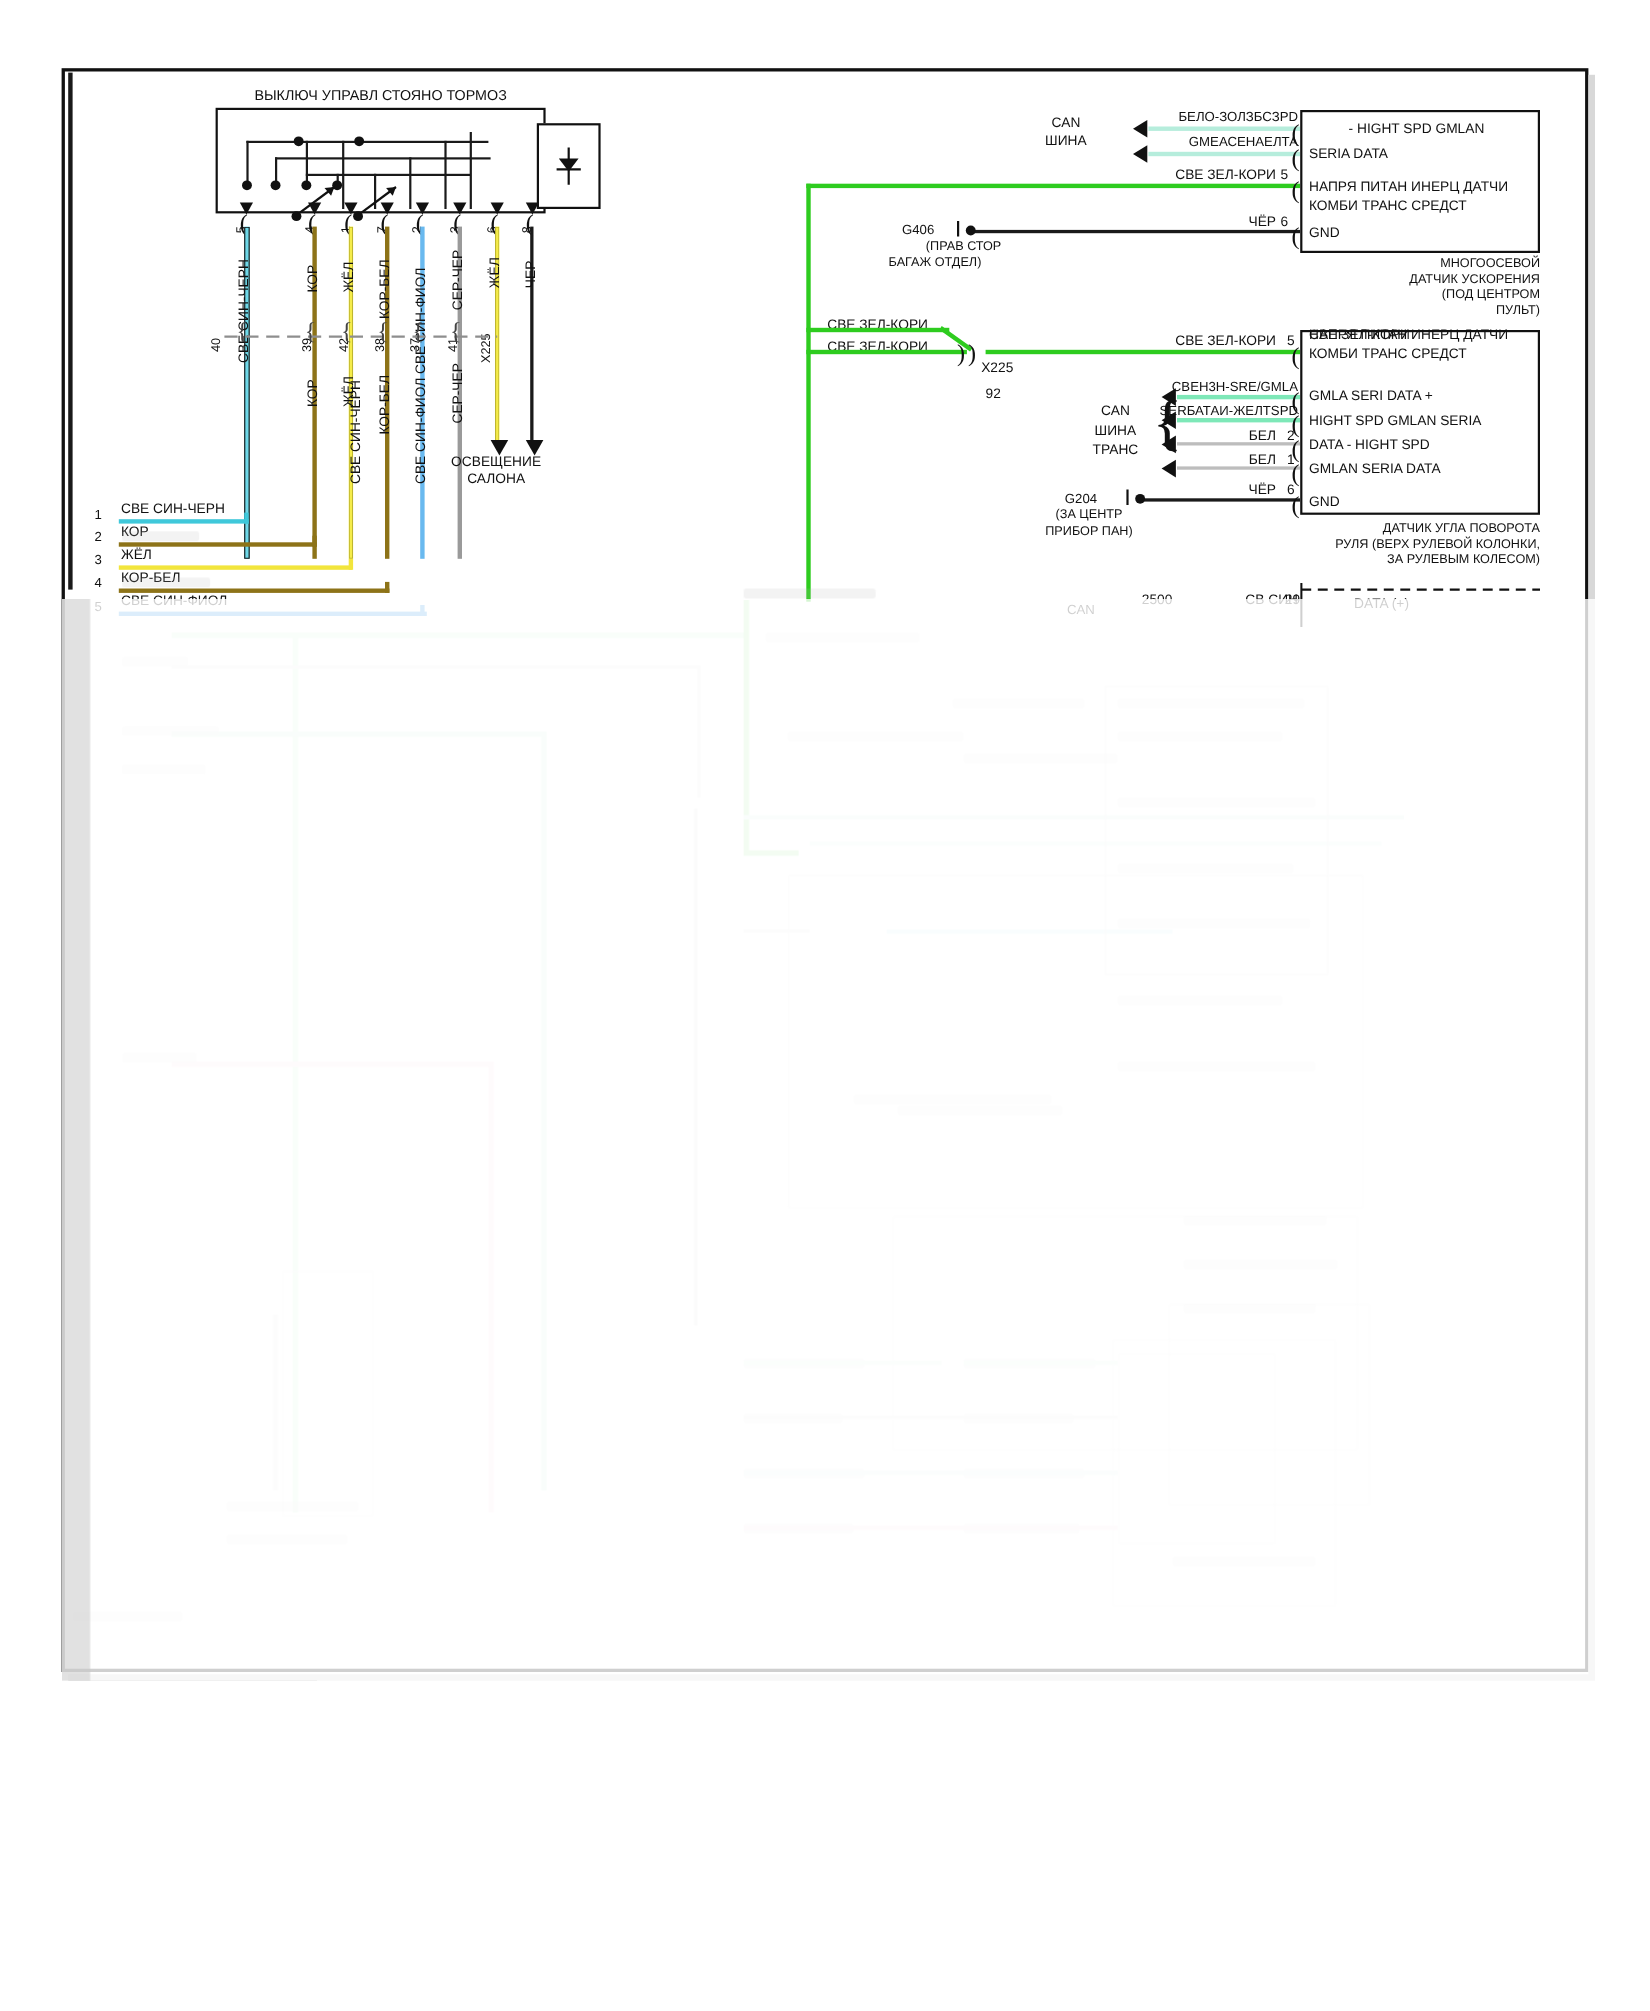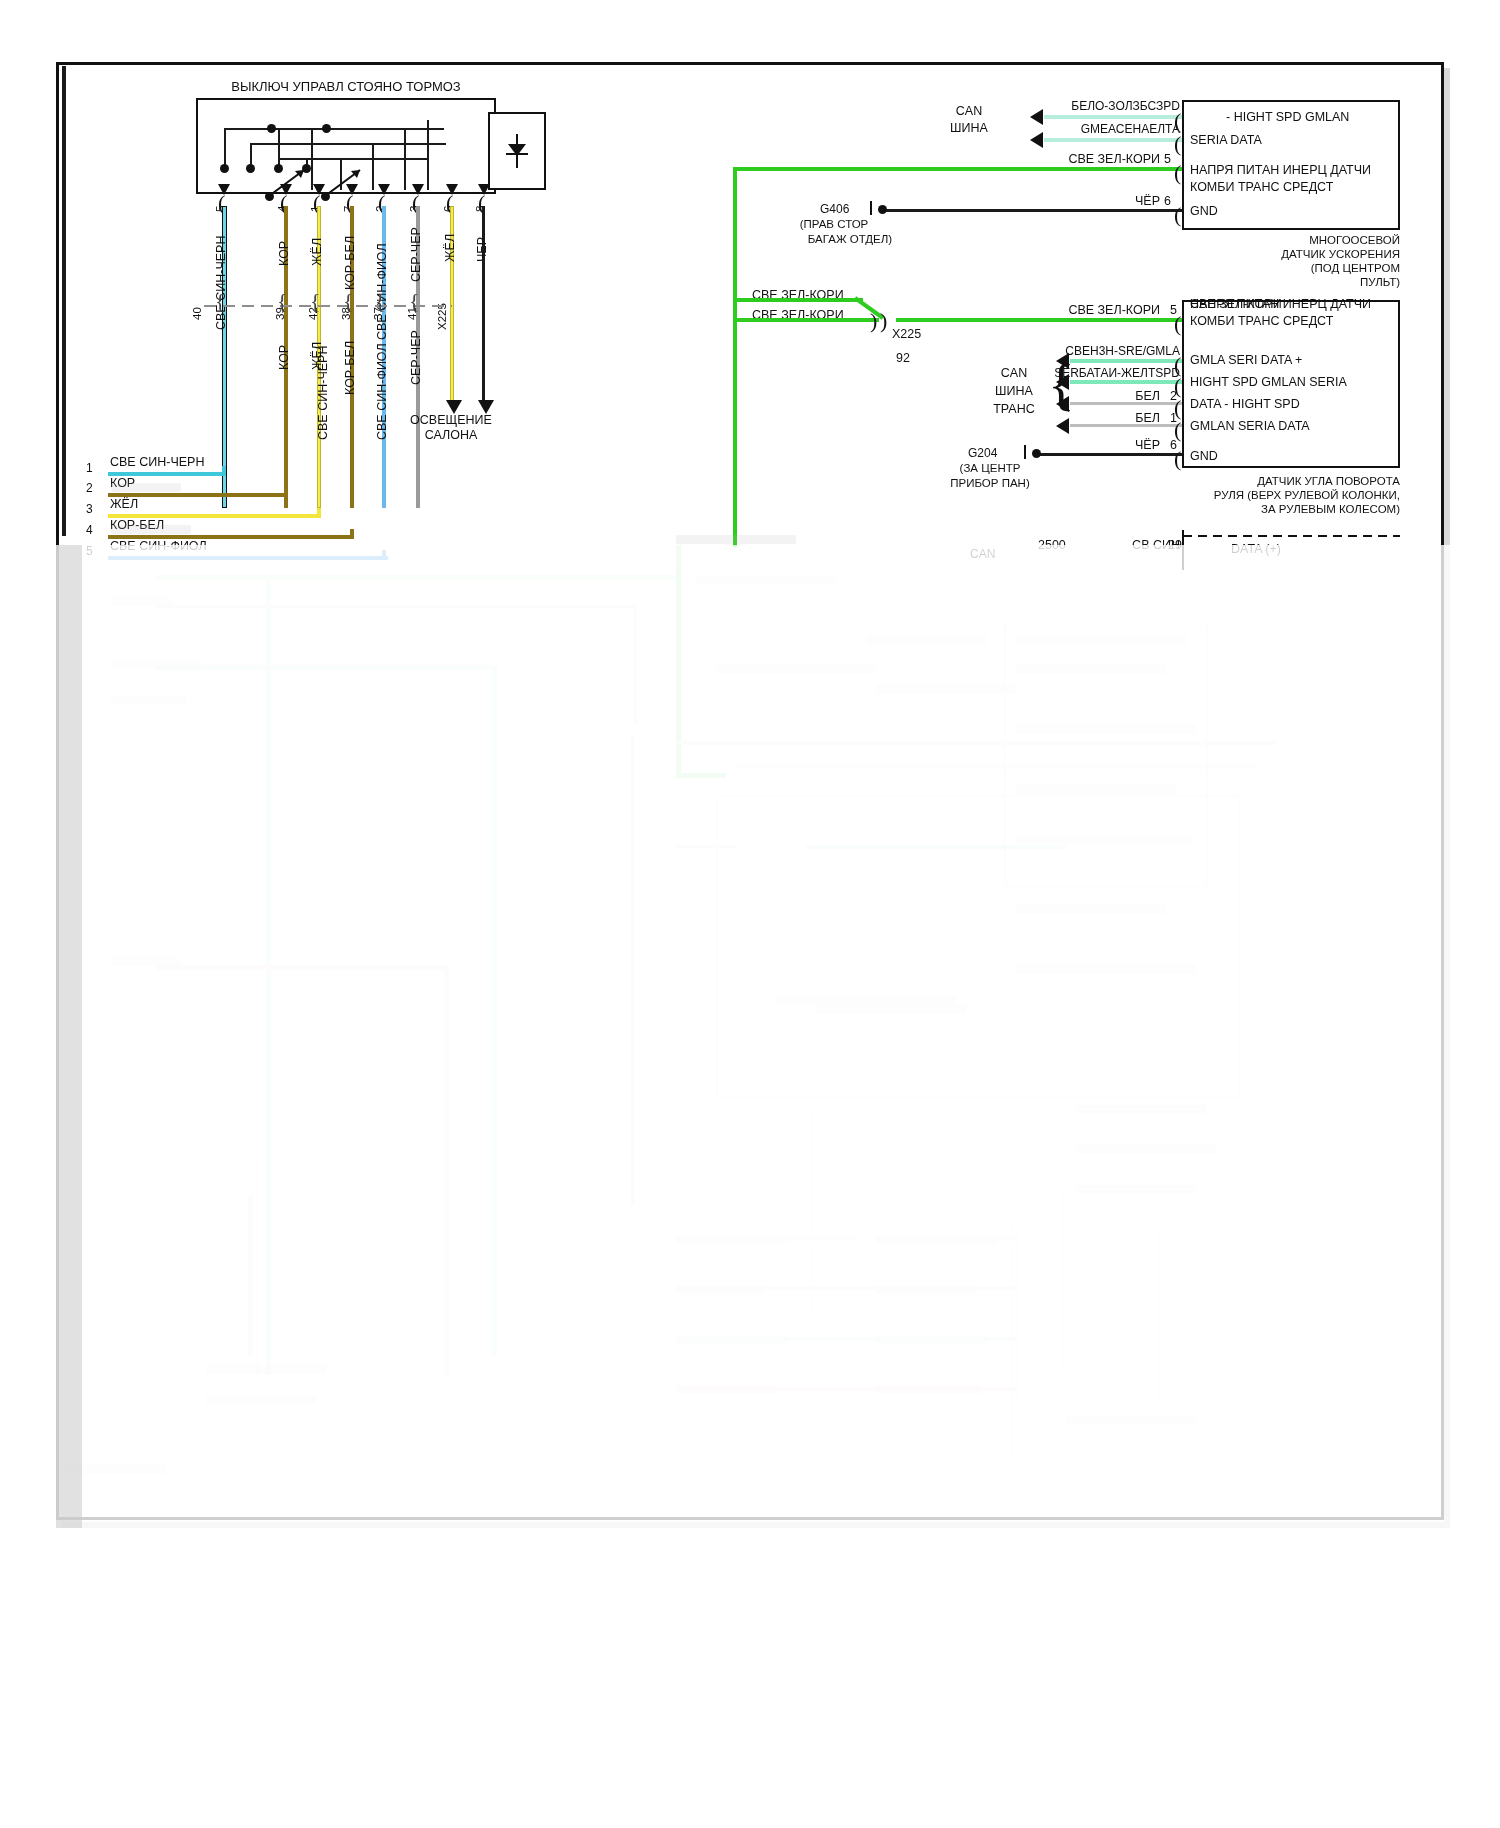--- a/index.html
+++ b/index.html
@@ -211,21 +211,21 @@
   <div class="wire v" style="left:733px;top:167px;height:380px;width:4px;background:#2ecc1f;"></div>
   <div class="lbl rt" style="left:1010px;top:152px;width:150px;">СВЕ ЗЕЛ-КОРИ</div>
   <div class="lbl" style="left:1164px;top:152px;">5</div>
 
   <div class="wire h blk" style="left:884px;top:209px;width:298px;height:3px;"></div>
   <div class="dot" style="left:878px;top:205px;"></div>
   <div class="lbl" style="left:820px;top:203px;font-size:12px;">G406</div>
   <svg style="position:absolute;left:868px;top:199px;width:14px;height:18px;">
     <line x1="3" y1="2" x2="3" y2="16" stroke="#111" stroke-width="2"></line>
   </svg>
-  <div class="lbl ctr" style="left:754px;top:218px;width:160px;font-size:11.5px;">(ПРАВ СТОР</div>
+  <div class="lbl ctr" style="left:796px;top:218px;width:160px;font-size:11.5px;">(ПРАВ СТОР</div>
   <div class="lbl ctr" style="left:770px;top:233px;width:160px;font-size:11.5px;">БАГАЖ ОТДЕЛ)</div>
   <div class="lbl rt" style="left:1060px;top:194px;width:100px;">ЧЁР</div>
   <div class="lbl" style="left:1164px;top:194px;">6</div>
 
   <div class="box" style="left:1182px;top:100px;width:218px;height:130px;"></div>
   <div class="conn" style="left:1174px;top:108px;">(</div>
   <div class="conn" style="left:1174px;top:131px;">(</div>
   <div class="conn" style="left:1174px;top:160px;">(</div>
   <div class="conn" style="left:1174px;top:202px;">(</div>
   <div class="lbl" style="left:1226px;top:110px;">- HIGHT SPD GMLAN</div>

